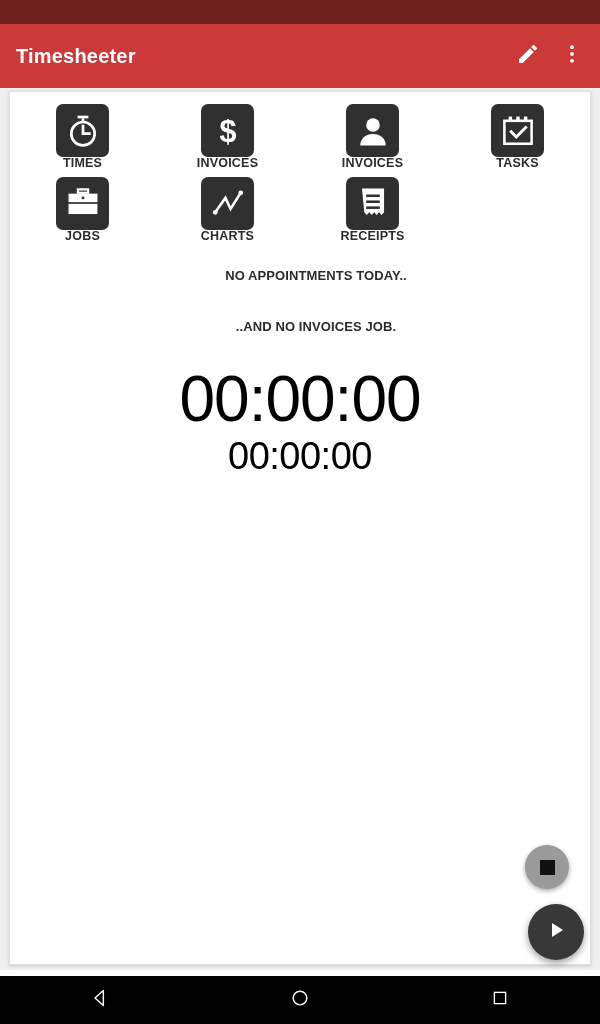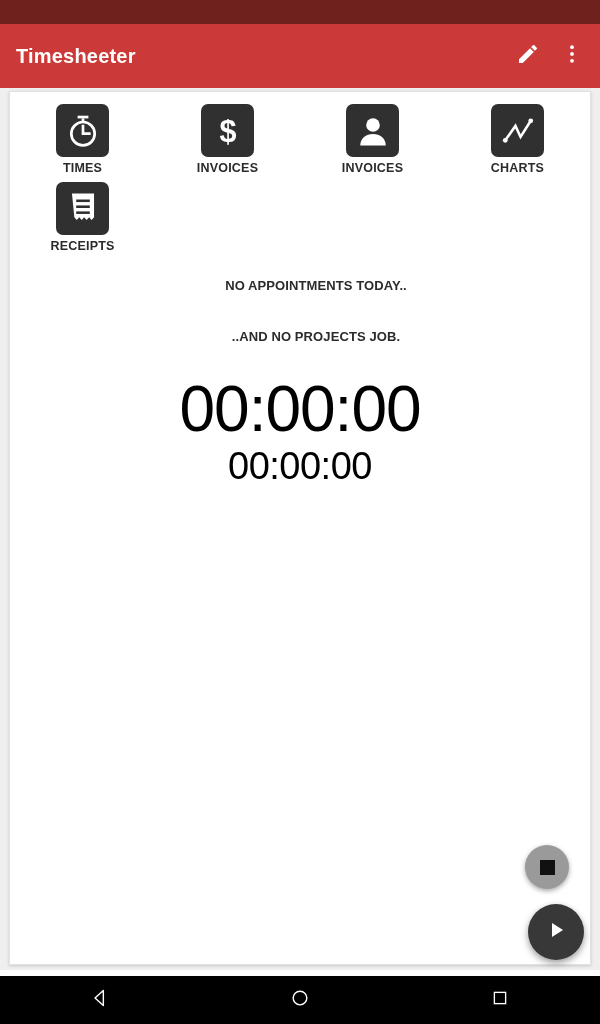--- a/index.html
+++ b/index.html
@@ -91,21 +91,20 @@
   .tile-icon {
     width: 53px;
     height: 53px;
     background: #303030;
     border-radius: 7px;
     display: flex;
     align-items: center;
     justify-content: center;
   }
   .tile-label {
-    margin-top: 5px;
     font-size: 12.5px;
     font-weight: bold;
     color: #2B2B2B;
     letter-spacing: 0.2px;
     line-height: 1;
   }
 
   
   .status-line {
     text-align: center;
@@ -251,21 +250,44 @@
       <div class="tile-icon">
         <svg width="34" height="34" viewBox="0 0 40 40">
           <circle cx="20" cy="13" r="8" fill="#fff"></circle>
           <path d="M5 37c0-8.3 6.7-13.5 15-13.5S35 28.7 35 37z" fill="#fff"></path>
         </svg>
       </div>
       <div class="tile-label">INVOICES</div>
     </div>
 
 
-
+    <div class="grid-cell">
+      <div class="tile-icon">
+        <svg width="34" height="34" viewBox="0 0 40 40">
+          <rect x="9" y="3" width="4" height="6" fill="#fff"></rect>
+          <rect x="18" y="3" width="4" height="6" fill="#fff"></rect>
+          <rect x="27" y="3" width="4" height="6" fill="#fff"></rect>
+          <rect x="4" y="8" width="32" height="27" fill="none" stroke="#fff" stroke-width="3"></rect>
+          <path d="M12 21 l6 6 l11 -11" fill="none" stroke="#fff" stroke-width="3.4" stroke-linecap="square"></path>
+        </svg>
+      </div>
+      <div class="tile-label">TASKS</div>
+    </div>
+
+    <div class="grid-cell">
+      <div class="tile-icon">
+        <svg width="34" height="34" viewBox="0 0 40 40">
+          <rect x="14" y="4" width="12" height="4" fill="none" stroke="#fff" stroke-width="2.6"></rect>
+          <rect x="3" y="9" width="34" height="10" fill="#fff"></rect>
+          <rect x="3" y="21" width="34" height="12" fill="#fff"></rect>
+          <rect x="18.5" y="12.5" width="3" height="3" fill="#303030"></rect>
+        </svg>
+      </div>
+      <div class="tile-label">JOBS</div>
+    </div>
 
     <div class="grid-cell">
       <div class="tile-icon">
         <svg width="34" height="34" viewBox="0 0 40 40">
           <polyline points="5,31 17,14 23,27 35,8" fill="none" stroke="#fff" stroke-width="3"></polyline>
           <circle cx="5" cy="31" r="2.8" fill="#fff"></circle>
           <circle cx="35" cy="8" r="2.8" fill="#fff"></circle>
         </svg>
       </div>
       <div class="tile-label">CHARTS</div>
@@ -278,21 +300,21 @@
           <rect x="12" y="10" width="16" height="3" fill="#303030"></rect>
           <rect x="12" y="17" width="16" height="3" fill="#303030"></rect>
           <rect x="12" y="24" width="16" height="3" fill="#303030"></rect>
         </svg>
       </div>
       <div class="tile-label">RECEIPTS</div>
     </div>
   </div>
 
   <div class="status-line" id="msg-appointments">NO APPOINTMENTS TODAY..</div>
-  <div class="status-line" id="msg-pending">..AND NO PROJECTS JOB.</div>
+  <div class="status-line" id="msg-pending">..AND NO INVOICES JOB.</div>
 
   <div id="timer-primary">00:00:00</div>
   <div id="timer-secondary">00:00:00</div>
 
 </div>
 
 <div id="fab-stop">
   <span class="sq"></span>
 </div>
 

